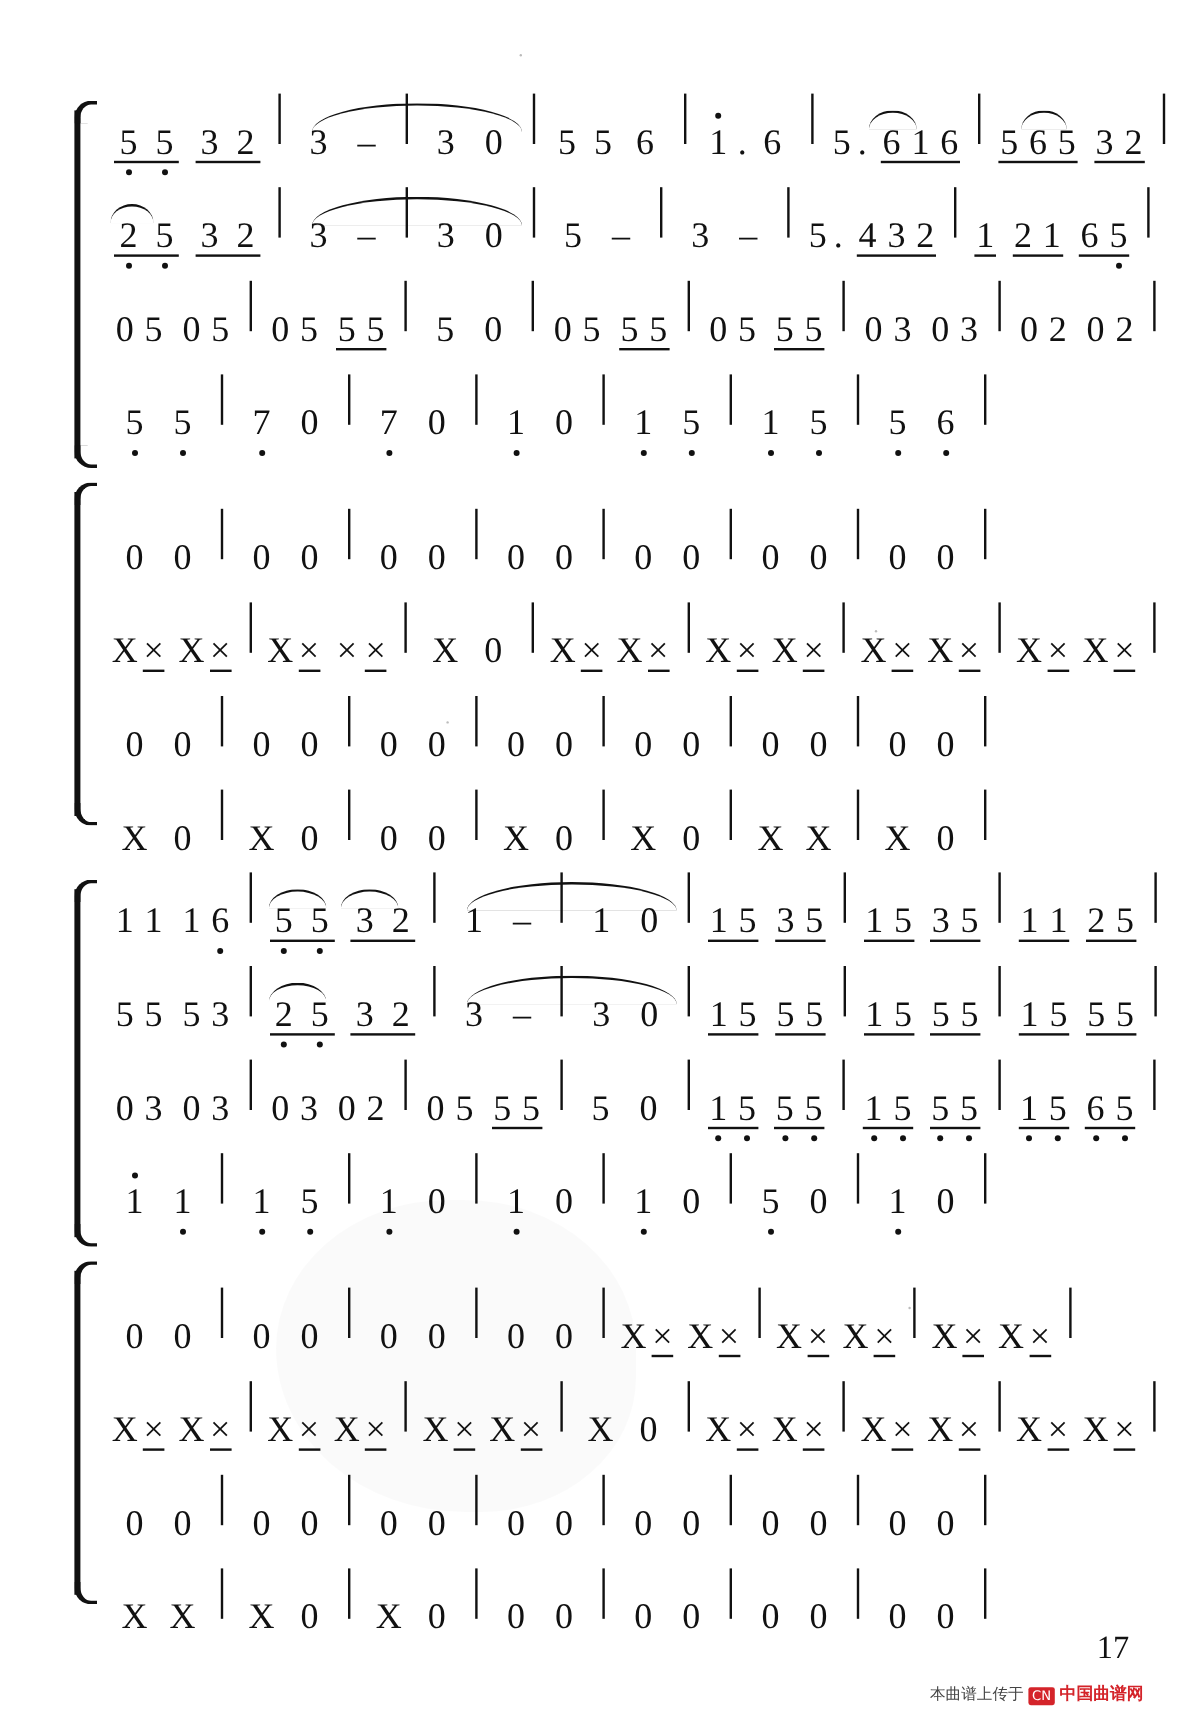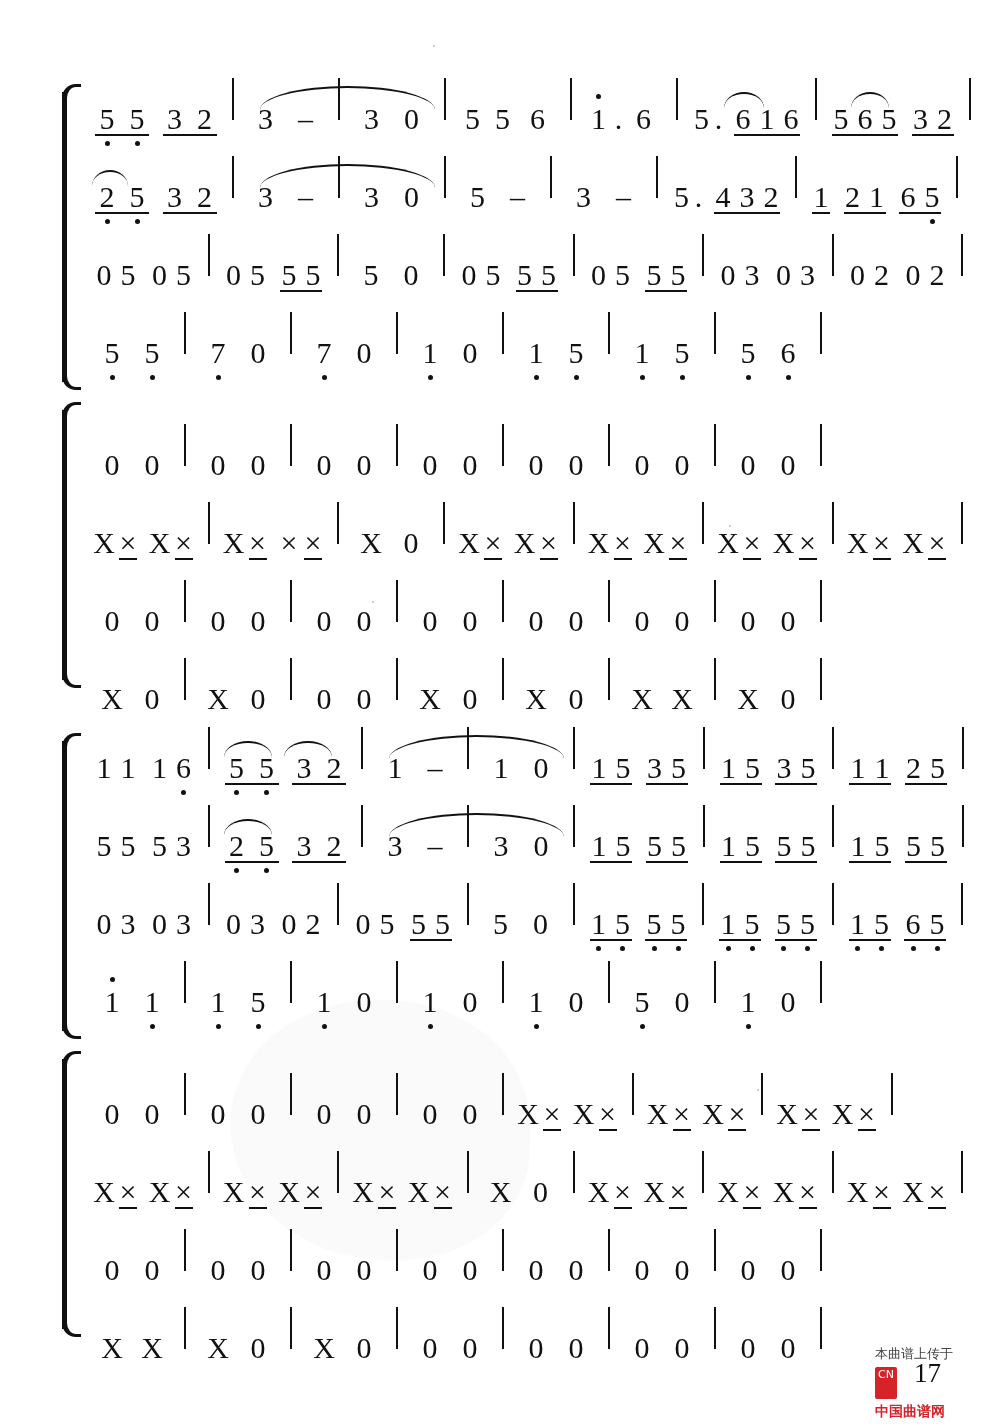--- a/index.html
+++ b/index.html
@@ -88,24 +88,24 @@
 
   
   .pageno{
     position:absolute;right:42px;bottom:38px;
     font-size:27px;color:#111;font-family:"Liberation Serif",serif;
   }
   .footer{
     position:absolute;right:30px;bottom:6px;
     font-size:13px;color:#444;
     font-family:"DejaVu Sans", sans-serif;
-    display:flex;align-items:flex-start;gap:4px;flex-direction:column;
+    display:flex;align-items:flex-end;gap:4px;
   }
   .footer .logo{
-    display:inline-block;width:22px;height:32px;background:#d4242a;color:#fff;
+    display:inline-block;width:22px;height:15px;background:#d4242a;color:#fff;
     font-size:11px;line-height:16px;text-align:center;border-radius:2px;
     font-family:"DejaVu Sans",sans-serif;
   }
   .footer .site{color:#d4242a;font-weight:bold;font-size:14px;font-family:Liberation Mono, monospace;}
 
   .watermark{
     position:absolute;left:230px;top:1000px;
     width:300px;height:260px;
     background:rgba(0,0,0,0.018);
     border-radius:50% 50% 45% 55%;

